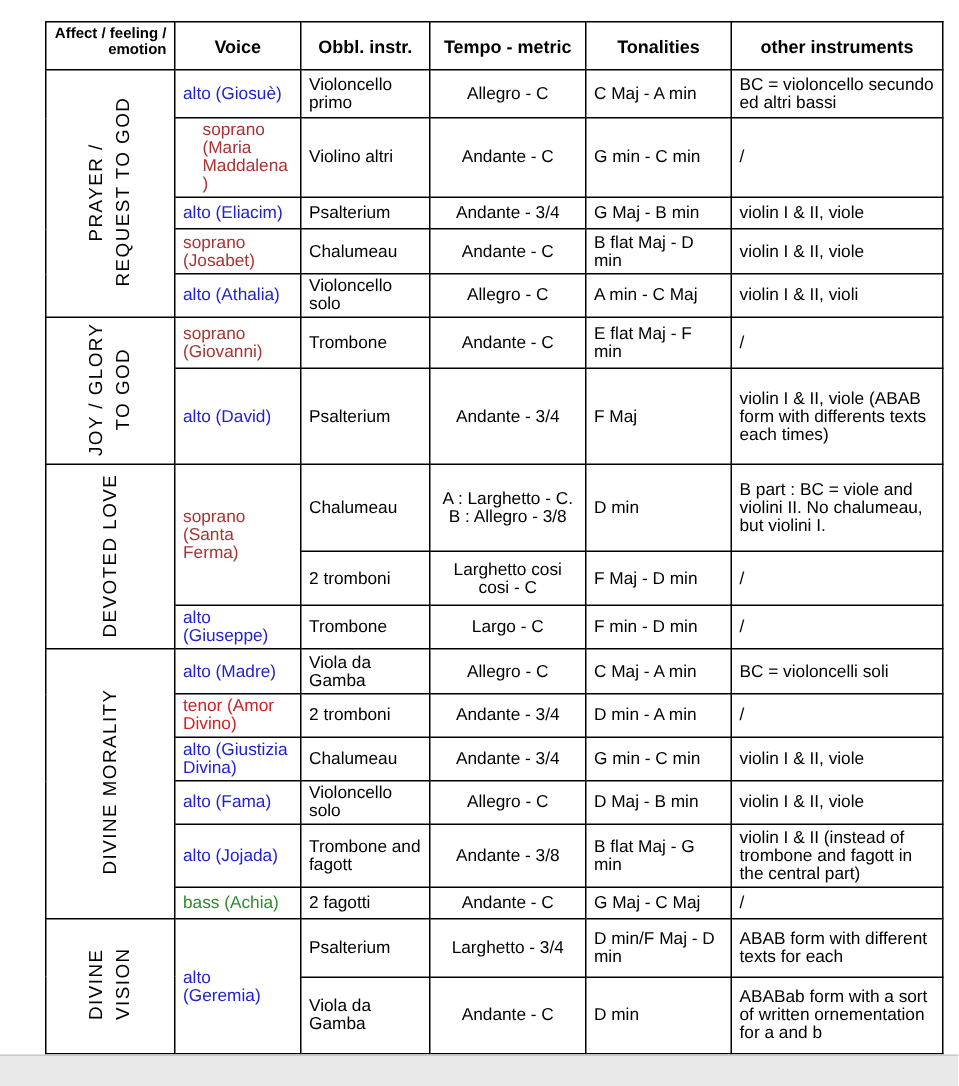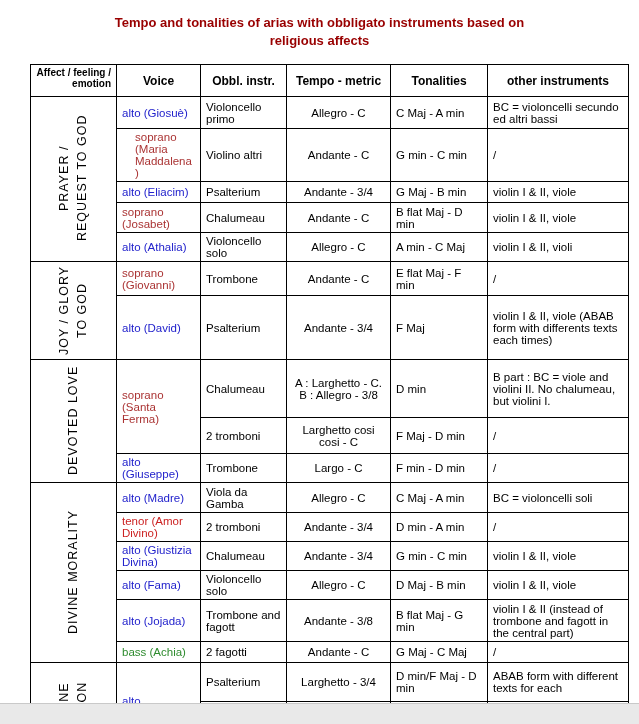--- a/index.html
+++ b/index.html
@@ -69,21 +69,20 @@
     height: 21px;
     background: #e9e9e9;
     border-top: 1px solid #c9c9c9;
   }
 </style>
 </head>
 <body>
 
 <div class="page">
 
-  <div class="title" style="color: rgb(153, 0, 0);">Tempo and tonalities of arias with obbligato instruments based on religious affects</div>
 
   <table class="main">
     <colgroup>
       <col class="c-affect">
         <col class="c-voice">
         <col class="c-instr">
       <col class="c-tempo">
         <col class="c-ton">
         <col class="c-other">
     </colgroup>
@@ -99,21 +98,21 @@
     </tr>
 
     <tr style="height:32px;">
       <td class="affect" rowspan="5">
         <div class="vlabel h128">PRAYER / REQUEST TO GOD</div>
       </td>
       <td class="voice" style="color: rgb(34, 34, 204);">alto (Giosuè)</td>
       <td class="instr">Violoncello primo</td>
       <td class="tempo">Allegro - C</td>
       <td class="ton">C Maj - A min</td>
-      <td class="other">BC = violoncelli secundo ed altri bassi</td>
+      <td class="other">BC = violoncello secundo ed altri bassi</td>
     </tr>
     <tr style="height:30px;">
       <td class="voice" style="color: rgb(170, 51, 51); padding-left: 18px;">soprano (Maria Maddalena)</td>
       <td class="instr">Violino altri</td>
       <td class="tempo">Andante - C</td>
       <td class="ton">G min - C min</td>
       <td class="other">/</td>
     </tr>
     <tr style="height:21px;">
       <td class="voice" style="color: rgb(34, 34, 204);">alto (Eliacim)</td>

